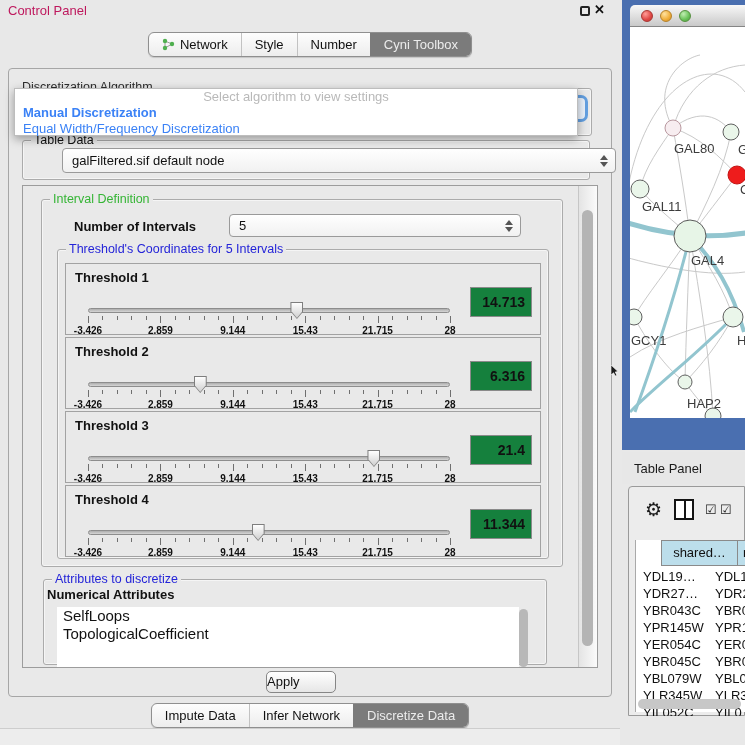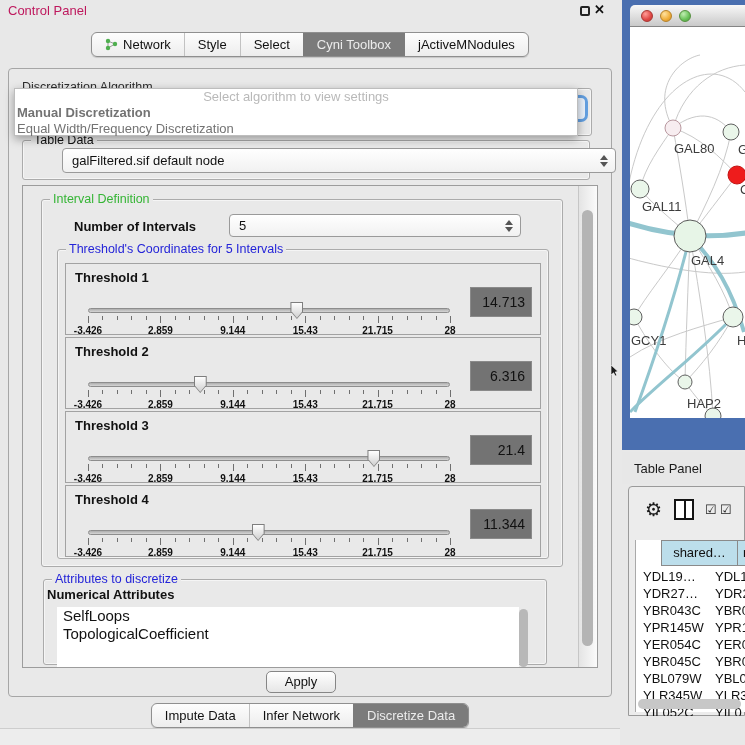--- a/index.html
+++ b/index.html
@@ -47,21 +47,21 @@
   .stepper i { width:0; height:0; border-left:4px solid transparent; border-right:4px solid transparent; }
   .stepper .up { border-bottom:5px solid #555; }
   .stepper .dn { border-top:5px solid #555; }
 
   
   .focus-ring { left:570px; top:95px; width:18px; height:27px; border:3px solid #639fe0;
     border-radius:7px; background:#e9f1fb; }
   .popup { left:14px; top:88px; width:564px; height:48px; background:#fff; z-index:50;
     border:1px solid #bdbdbd; box-shadow:0 3px 9px rgba(0,0,0,.35); }
   .popup .hint { height:16px; text-align:center; color:#b9b9b9; font-size:13px; line-height:16px; }
-  .popup .opt { height:16px; line-height:16px; padding-left:2px; font-size:13px; color:#737373; }
+  .popup .opt { height:16px; line-height:16px; padding-left:8px; font-size:13px; color:#3b82f6; }
   .popup .opt.bold { font-weight:bold; }
 
   
   .scroll-area { left:22px; top:185px; width:576px; height:483px; border:1px solid #9c9c9c;
     background:#e9e9e9; overflow:hidden; }
   .v-scrollbar { position:absolute; right:0; top:0; width:19px; height:100%;
     background:linear-gradient(to right,#e4e4e4,#fbfbfb); border-left:1px solid #c6c6c6; }
   .v-thumb { position:absolute; left:3px; top:24px; width:11px; height:436px; background:#b4b4b4; border-radius:6px; }
 
   .bold-label { font-weight:bold; font-size:13px; }
@@ -75,31 +75,31 @@
     border-radius:3px; background:linear-gradient(#adadad,#d6d6d6); }
   .thumb { position:absolute; top:-2px; width:13px; height:17px;
     clip-path:polygon(0 0,100% 0,100% 55%,50% 100%,0 55%); background:#7e7e7e; }
   .thumb-in { position:absolute; left:1px; top:1px; width:11px; height:15px;
     clip-path:polygon(0 0,100% 0,100% 55%,50% 100%,0 55%); background:linear-gradient(#fefefe,#cfcfcf); }
   .ticks { position:absolute; left:0; right:0; top:12px; height:8px; }
   .tick { position:absolute; top:0; width:1px; height:4px; background:#6f6f6f; }
   .tick.major { height:7px; }
   .tick-labels { position:absolute; left:0; right:0; top:21px; height:11px; }
   .tick-label { position:absolute; transform:translateX(-50%); font-size:10px; font-weight:bold; color:#111; white-space:nowrap; }
-  .t-value { position:absolute; right:8px; top:23px; width:62px; height:30px; background:#737373;
-    border:1px solid #8a8a8a; font-size:14px; text-align:right; line-height:28px; padding-right:6px; }
+  .t-value { position:absolute; right:8px; top:23px; width:62px; height:30px; background:#15803d;
+    border:1px solid #8a8a8a; font-size:14px; text-align:right; line-height:28px; padding-right:6px;font-weight:bold; }
 
   
   .attr-list { position:absolute; left:34px; top:421px; width:462px; height:62px; background:#fff; }
   .attr-item { height:18px; line-height:18px; padding-left:6px; font-size:15px; }
   .list-thumb { position:absolute; left:496px; top:423px; width:9px; height:58px; background:#b8b8b8; border-radius:5px; }
 
   
   .apply-btn { left:266px; top:671px; width:70px; height:22px; border:1px solid #868686; border-radius:5px;
-    background:linear-gradient(#ffffff,#e6e6e6); font-size:13px; text-align:center; line-height:20px; }
+    background:linear-gradient(#ffffff,#e6e6e6); font-size:13px; line-height:20px; }
 
   
   .net-frame { left:622px; top:0; width:123px; height:450px; background:#4a6fb0; }
   .mac-titlebar { left:630px; top:5px; width:115px; height:22px;
     background:linear-gradient(#f8f8f8,#c9c9c9); border-bottom:1px solid #858585; border-radius:5px 0 0 0;
     display:flex; align-items:center; gap:7px; padding-left:11px; }
   .light { width:12px; height:12px; border-radius:50%; }
   .light.red { background:radial-gradient(circle at 35% 30%, #ff9d97, #df4744 60%, #b23b37); border:1px solid #a83632; }
   .light.yellow { background:radial-gradient(circle at 35% 30%, #ffe2a0, #f0ad37 60%, #c4882a); border:1px solid #b5812a; }
   .light.green { background:radial-gradient(circle at 35% 30%, #c0eeb2, #67c157 60%, #4f9a41); border:1px solid #55903f; }
@@ -143,27 +143,24 @@
         <circle cx="3" cy="3" r="2.2" fill="#4faf4f"></circle>
           <circle cx="3" cy="10" r="2.2" fill="#4faf4f"></circle>
           <circle cx="10" cy="6" r="2.2" fill="#4faf4f"></circle>
       </svg>
       <span>Network</span>
     </div>
     <div class="tab">
         <span>Style</span>
       </div>
     <div class="tab">
-        <span>Select</span>
+        <span>Number</span>
       </div>
     <div class="tab selected">
         <span>Cyni Toolbox</span>
-      </div>
-    <div class="tab">
-        <span>jActiveMNodules</span>
       </div>
   </div>
 </div>
 
 <div class="abs outer-panel"></div>
 
 <div class="groupbox" style="left:14px; top:88px; width:578px; height:48px;"></div>
 <div class="abs" style="left:22px; top:80px; font-size:12.5px; color:#2c2c2c;">Discretization Algorithm</div>
 <div class="abs focus-ring"></div>
 

